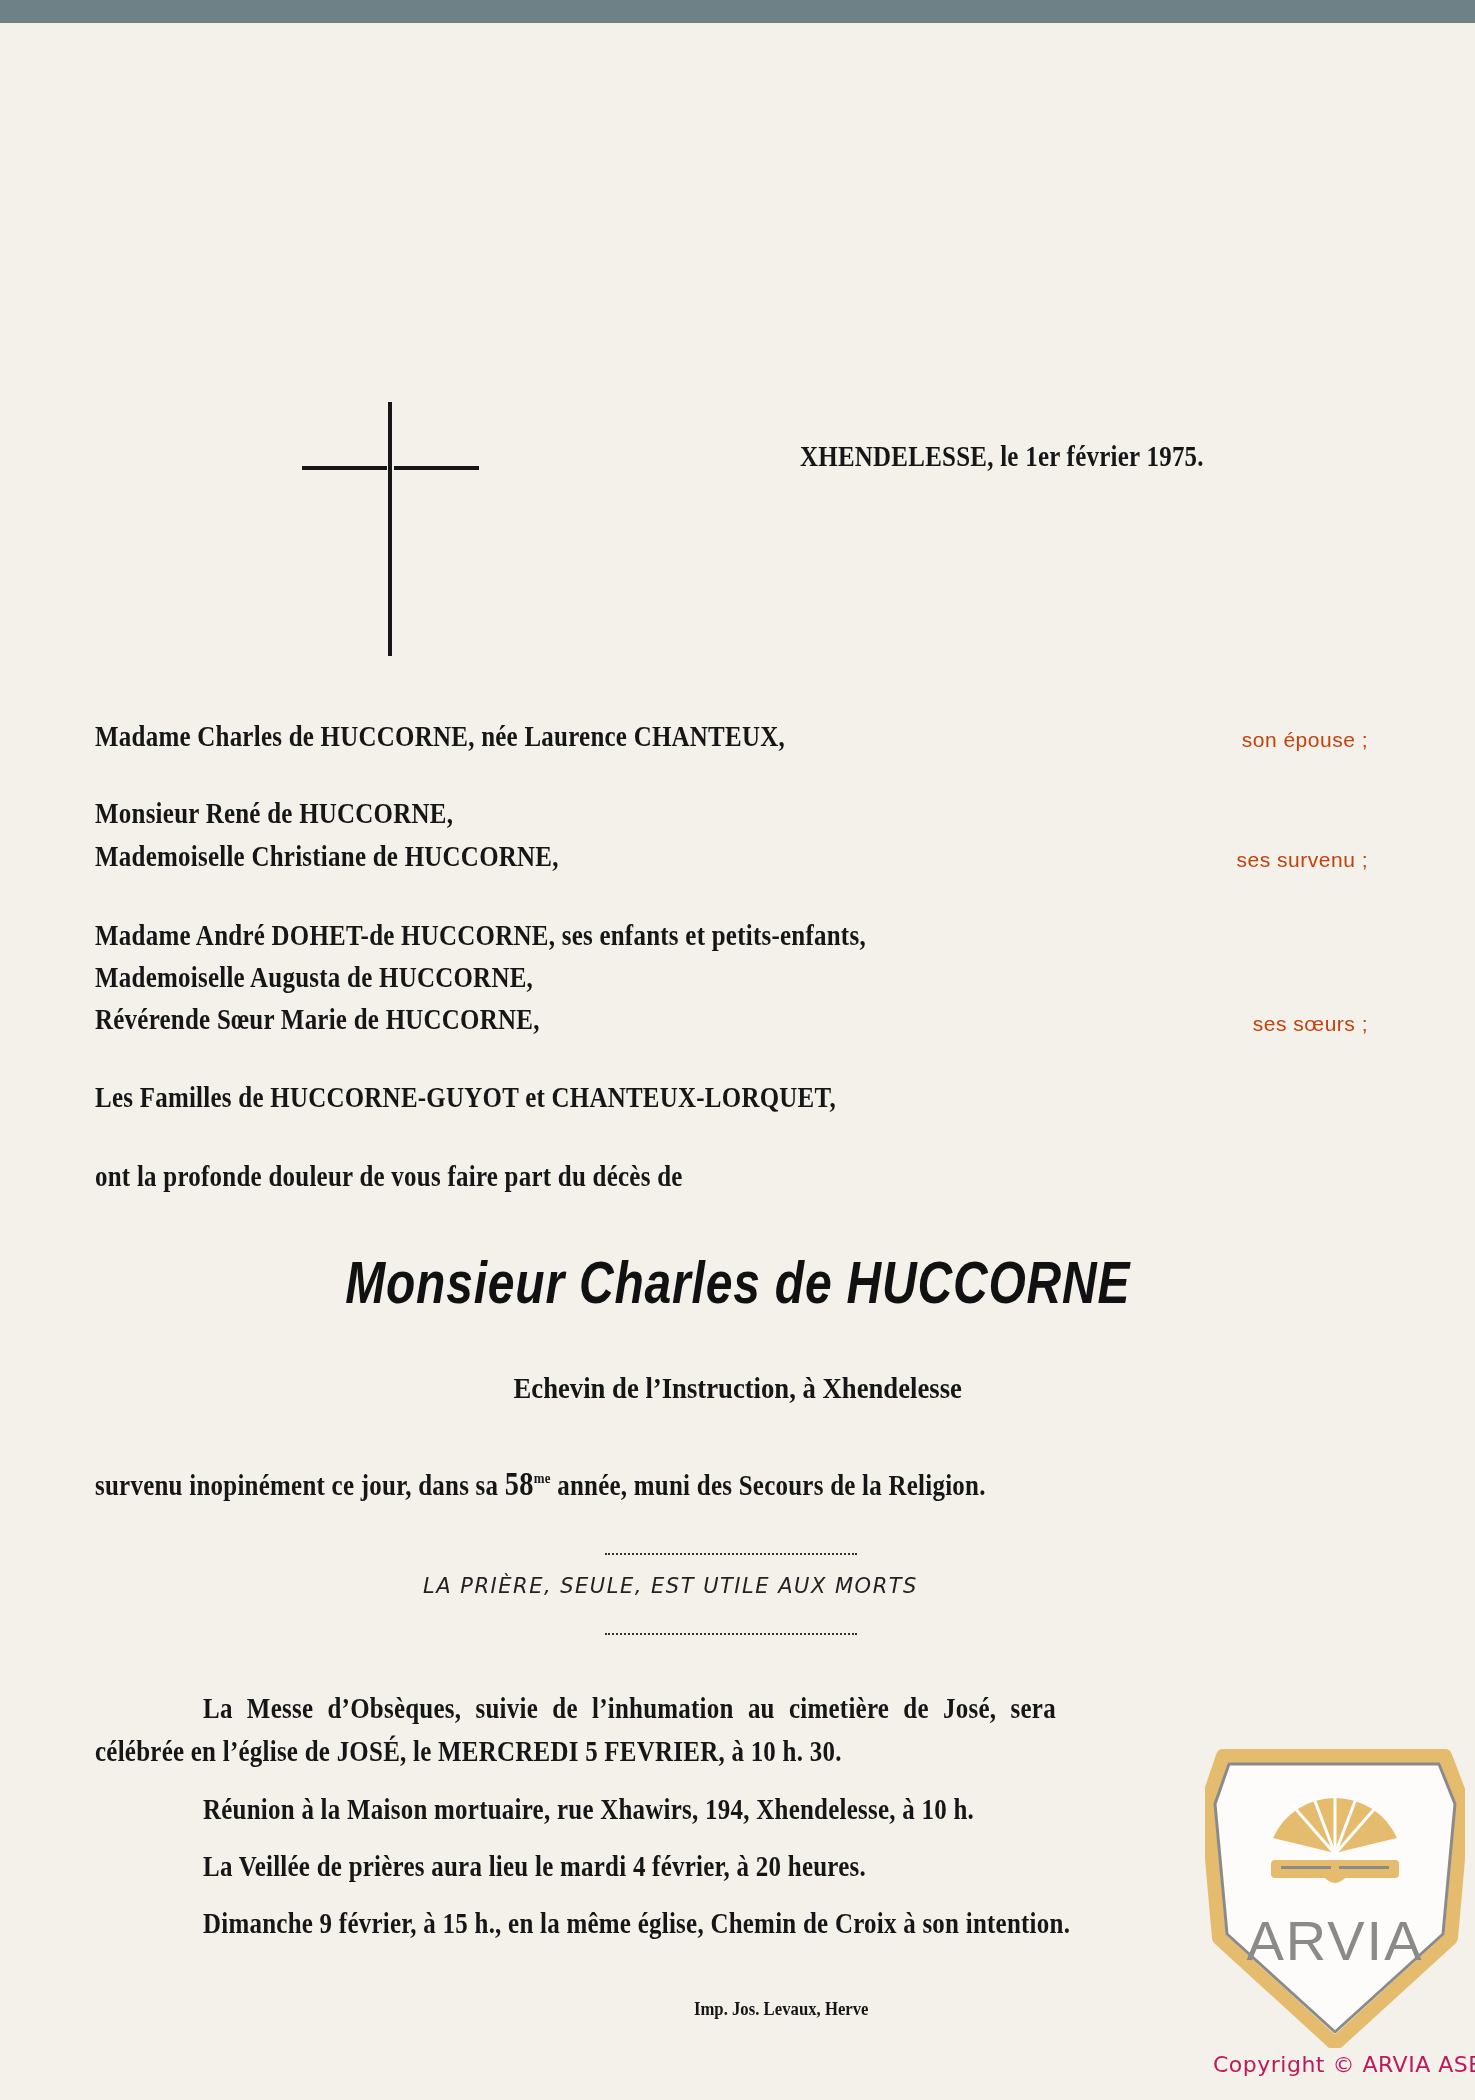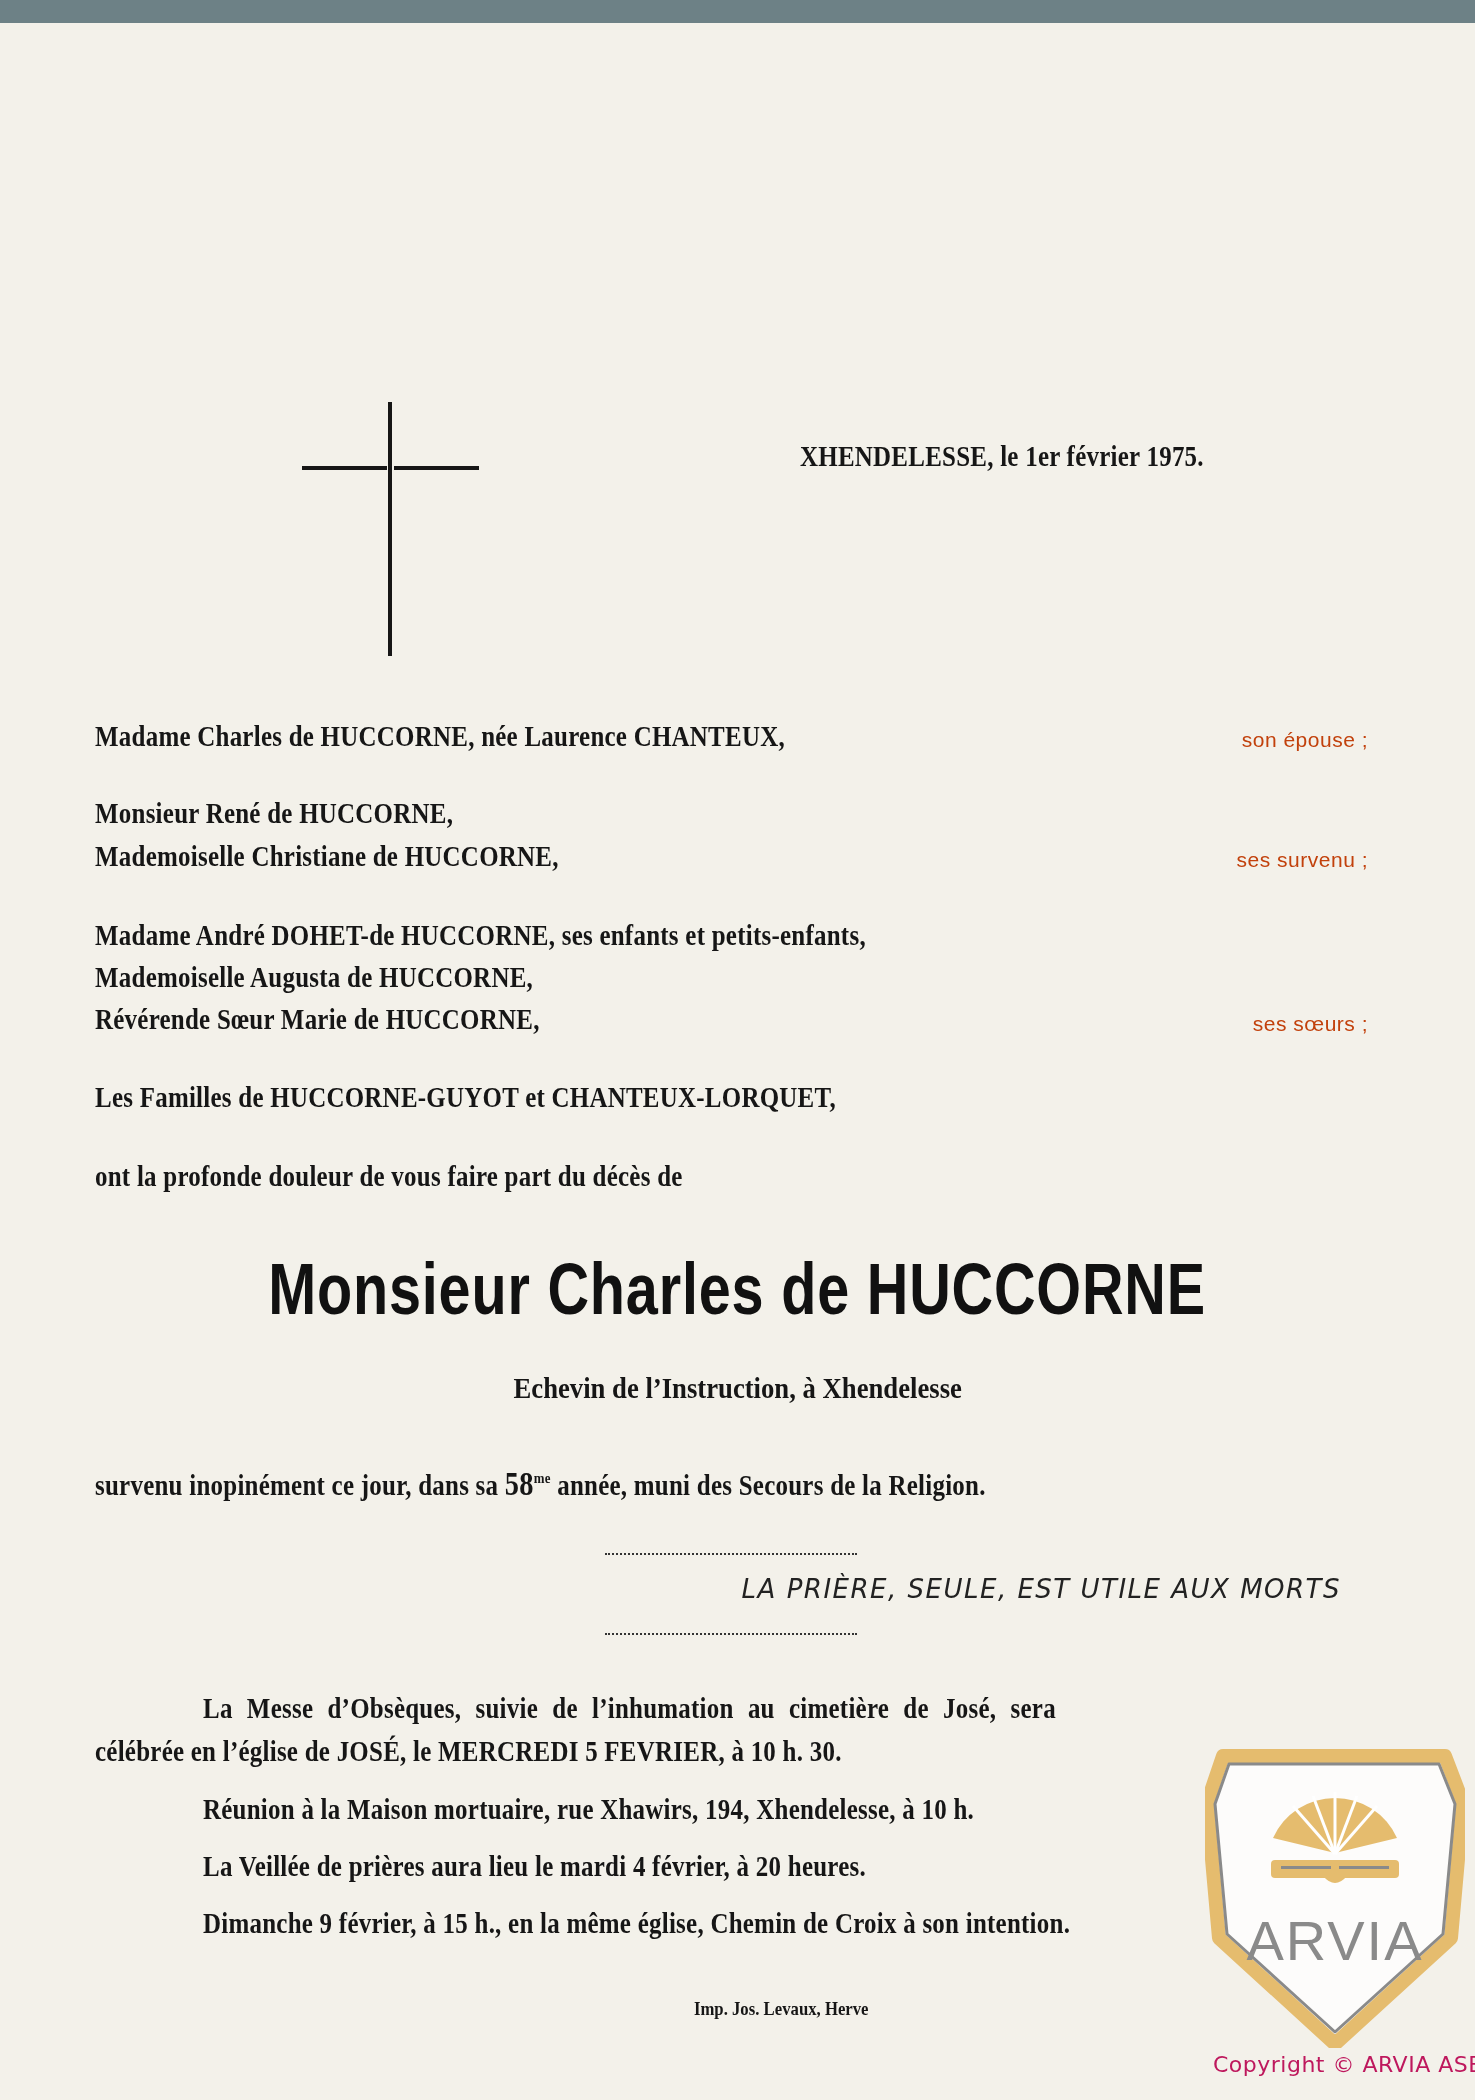--- a/index.html
+++ b/index.html
@@ -30,36 +30,36 @@
   .cond { transform: scaleX(0.86); }
   .relation {
     position: absolute; white-space: nowrap;
     font-family: Liberation Sans, sans-serif;
     font-size: 21px; letter-spacing: 0.5px; color: #c2410c;
     text-align: left; right: 107px;
   }
   .heading {
     position: absolute; left: 0; width: 1475px; top: 1248px; text-align: center;
     font-family: "Liberation Sans Narrow", "Liberation Sans", "DejaVu Sans", sans-serif;
-    font-weight: bold; font-size: 72px; letter-spacing: 1px; color: #111;
+    font-weight: bold; font-size: 60px; letter-spacing: 1px; color: #111; font-style: italic;
   }
   .heading span { display: inline-block; transform: scaleX(0.8); transform-origin: center top; }
   .subtitle {
     position: absolute; left: 0; width: 1475px; top: 1372px; text-align: center;
     font-family: "Liberation Serif", serif; font-weight: bold; font-size: 29px;
   }
   .subtitle span { display: inline-block; transform: scaleX(0.92); }
   .dots {
     position: absolute; left: 605px; width: 252px; height: 0;
     border-top: 2px dotted #333;
   }
   .motto {
-    position: absolute; left: 0; width: 1341px; top: 1574px; text-align: right;
+    position: absolute; left: 0; width: 1341px; top: 1574px; text-align: center;
     font-family: "DejaVu Sans", "Liberation Sans", sans-serif;
-    font-style: italic; font-size: 26px; letter-spacing: 1.5px; color: #222;
+    font-style: italic; font-size: 21px; letter-spacing: 1.5px; color: #222;
   }
   .printer {
     position: absolute; left: 0; width: 1475px; top: 1998px; text-align: center;
     font-family: "Liberation Serif", serif; font-weight: bold; font-size: 19px; padding-left: 44px;
   }
   sup.ord { font-size: 15px; vertical-align: 12px; font-weight: bold; }
   .shield { position: absolute; left: 1205px; top: 1748px; width: 260px; height: 300px; }
   .copyright {
     position: absolute; left: 1213px; top: 2052px; white-space: nowrap;
     font-family: "DejaVu Sans", "Liberation Sans", sans-serif;

